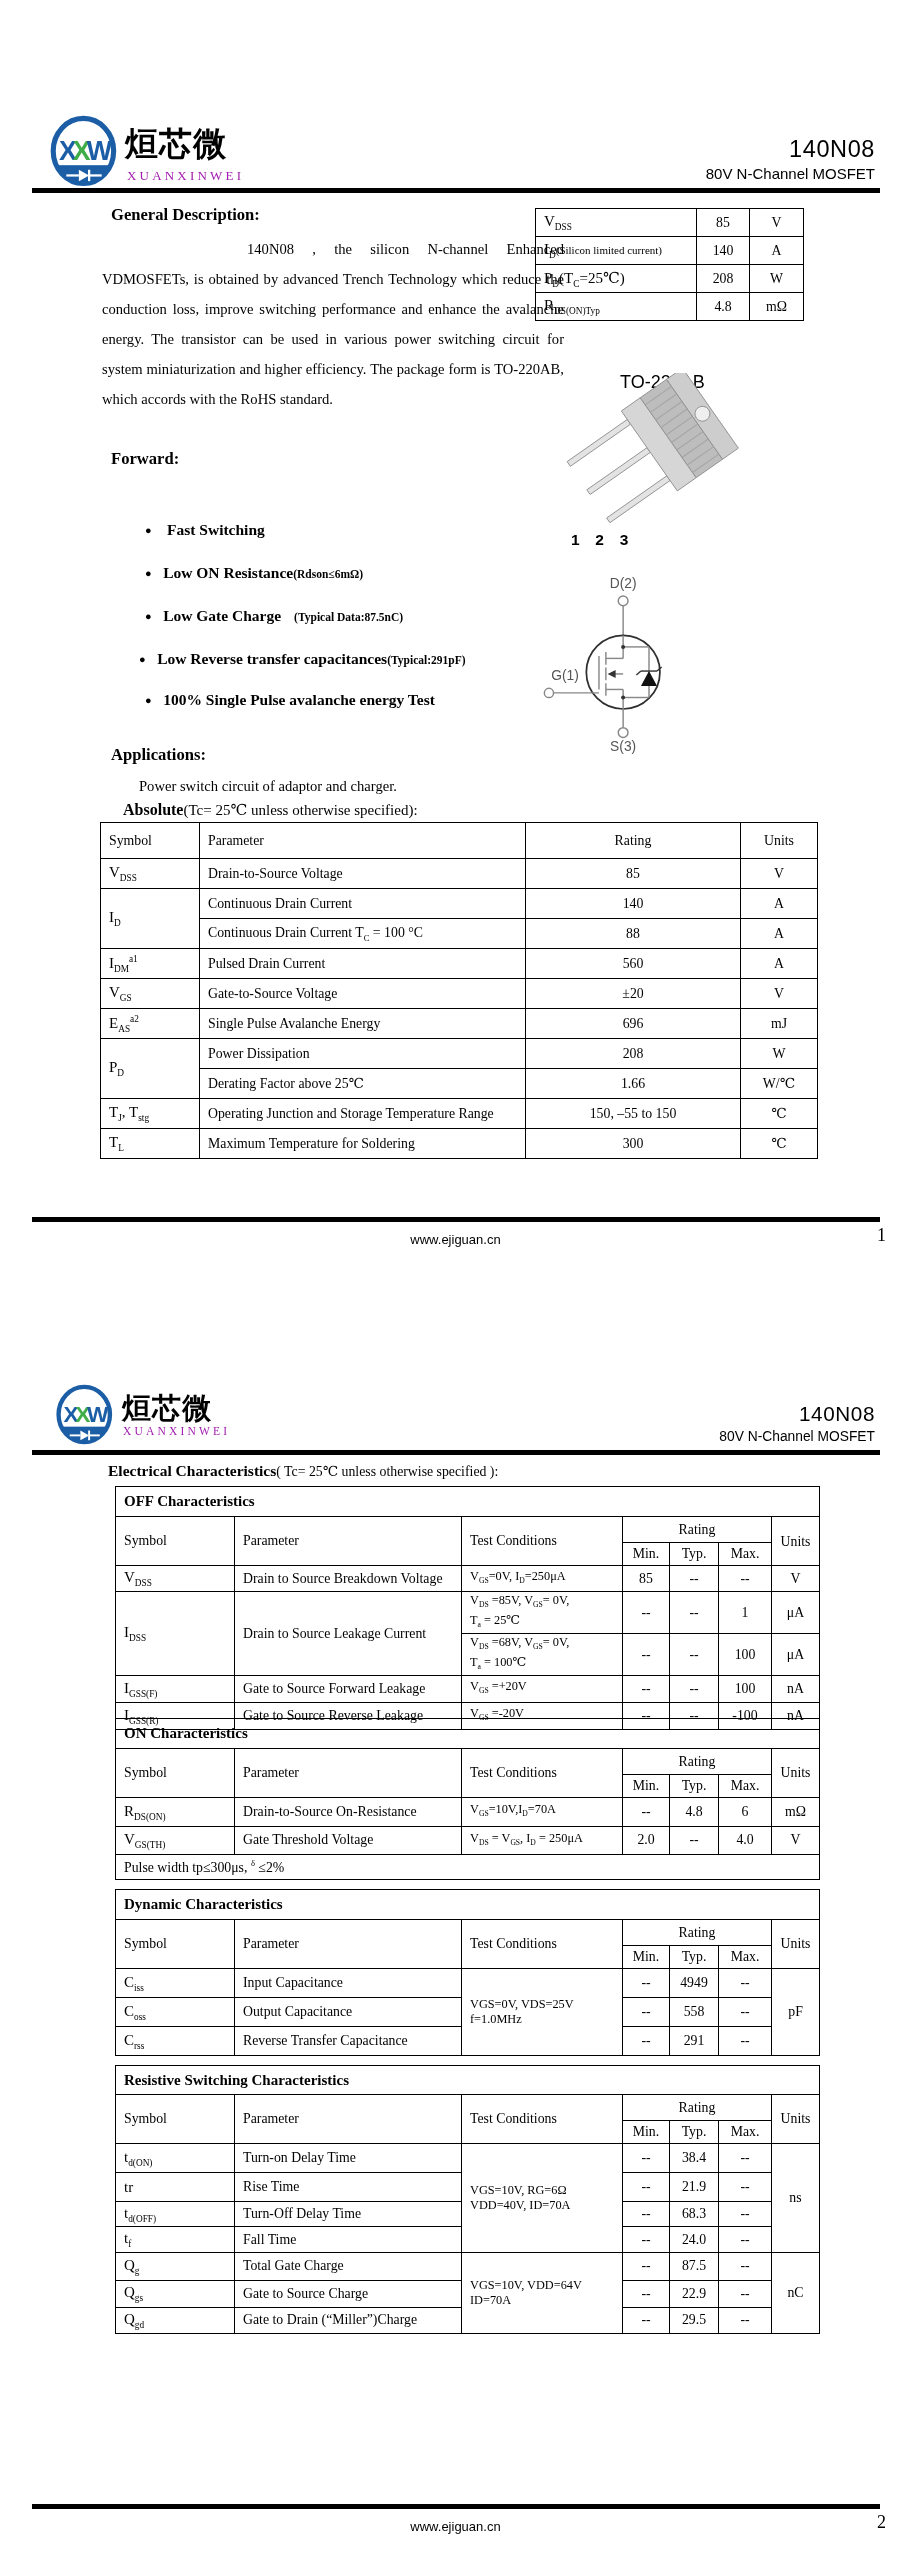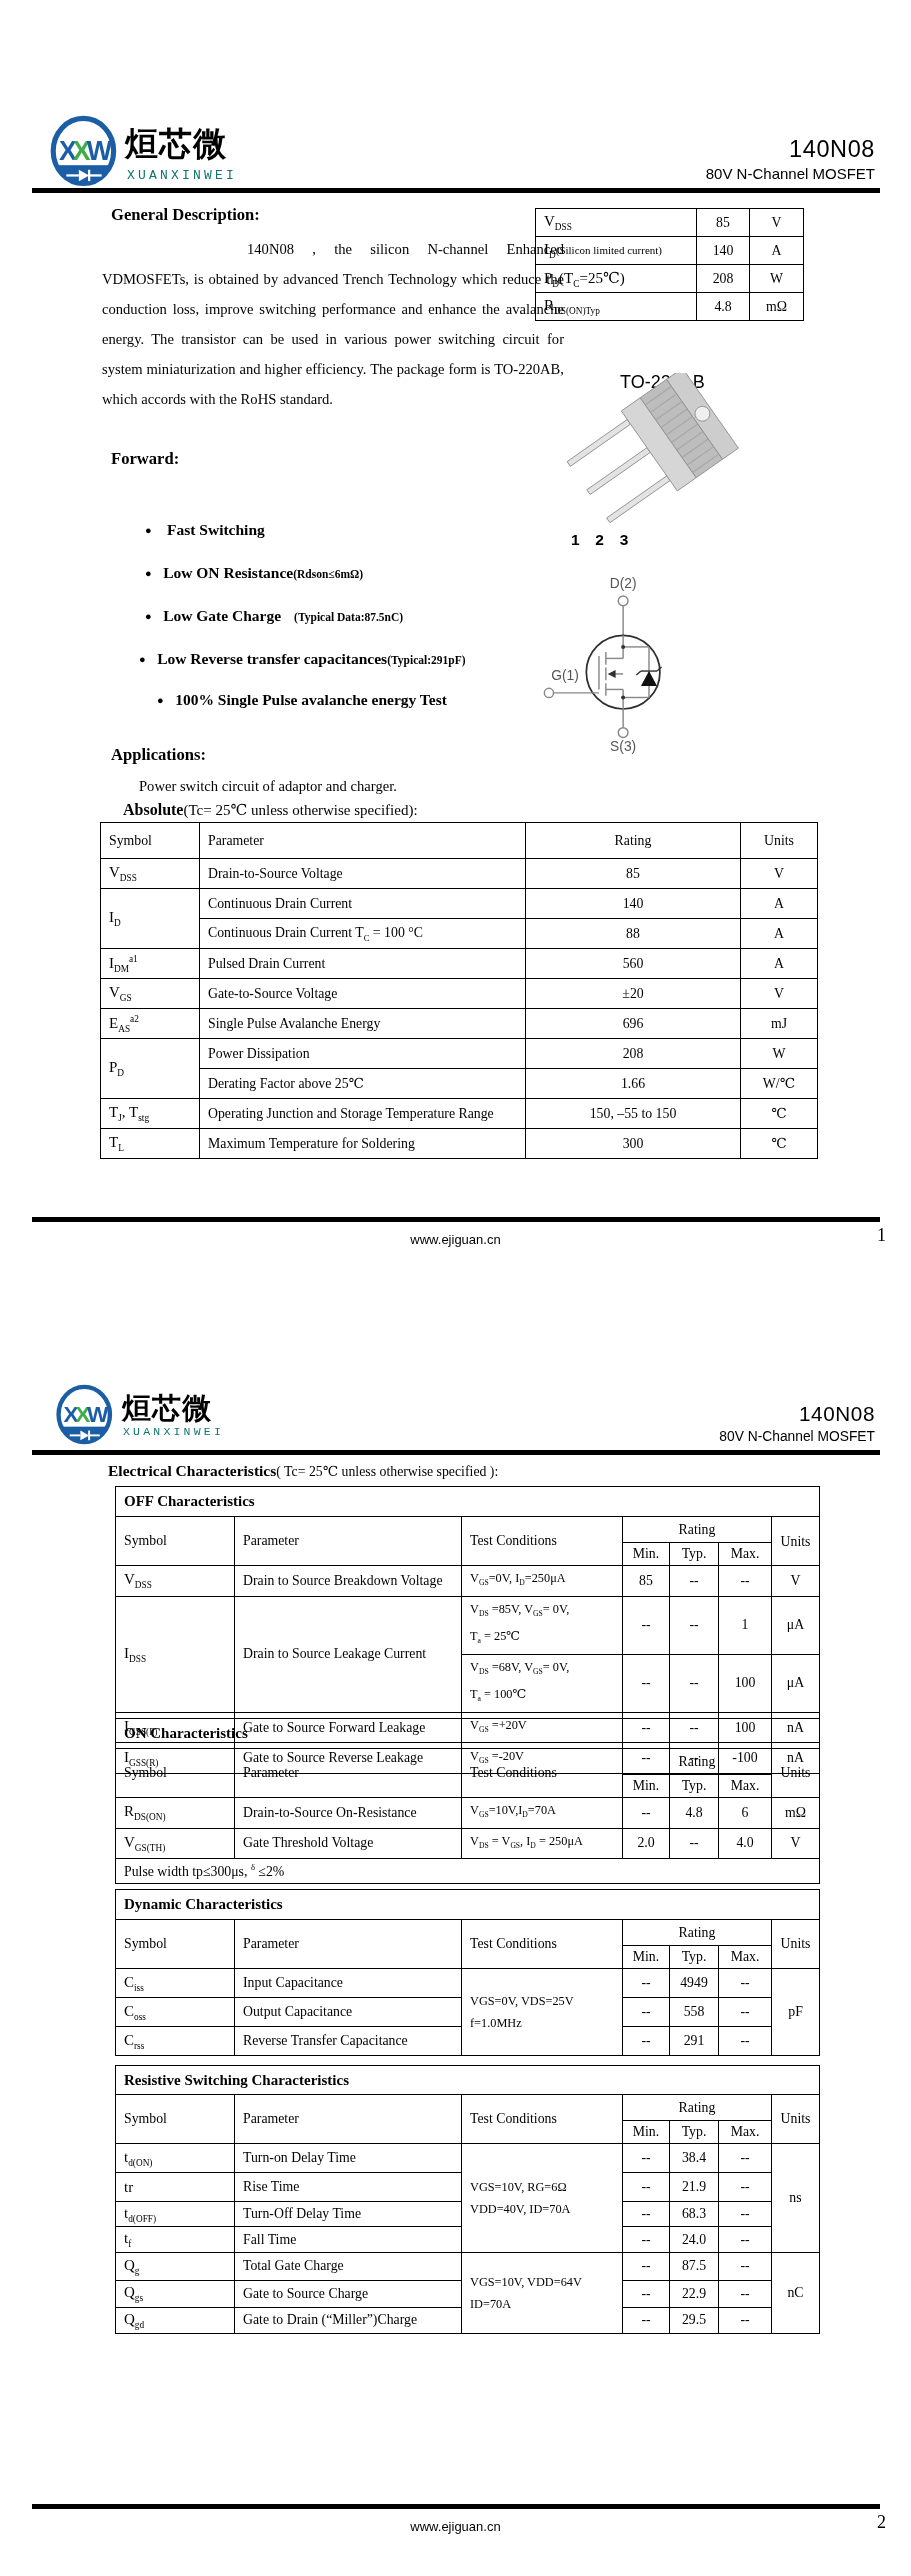--- a/index.html
+++ b/index.html
@@ -13,29 +13,29 @@
   sup{font-size:.62em;}
   .partnum{font-size:23.5px;letter-spacing:0.6px;text-align:right;}
   .subtt{font-size:15px;text-align:right;}
   .sect{font-weight:bold;font-size:16.6px;}
   .gen-par{width:462px;font-size:14.6px;line-height:30px;text-align:justify;text-indent:145px;}
   .feat-item{font-weight:bold;font-size:15.5px;white-space:nowrap;}
   .feat-item .blt{font-size:11px;margin-right:11.5px;vertical-align:1.1px;}
   .feat-item .nt{font-size:11.5px;}
   .logo-cn{font-size:33px;font-weight:bold;line-height:34px;letter-spacing:1.1px;
            font-family:"Liberation Sans","DejaVu Sans",sans-serif;}
-  .logo-en{font-size:13px;letter-spacing:3.2px;color:#0f766e;
-           font-family:Liberation Mono, monospace;}
+  .logo-en{font-size:13px;letter-spacing:3.2px;color:#a21caf;
+           font-family:Liberation Serif, serif;}
   table.dt{border-collapse:collapse;table-layout:fixed;border:1.7px solid #000;}
   table.dt td{border:1.1px solid #000;font-size:13.8px;vertical-align:middle;
               padding:1.1px 3.4px 1.1px 8px;overflow:hidden;}
   table.dt td.tc{text-align:center;padding:1.1px 2.3px;}
   table.dt td.sym{font-size:15px;}
   table.dt td.ttl{font-weight:bold;font-size:15px;}
-  table.dt td.cnd{font-size:12.3px;line-height:22px;}
+  table.dt td.cnd{font-size:12.3px;line-height:15px;}
   table.dt td.hd{font-size:13.8px;}
   table.dt td.brk{word-break:break-all;line-height:15px;}
   .syl{fill:#555;font-size:24px;font-family:"Liberation Sans","DejaVu Sans",sans-serif;}
   .pinlist div{font-size:15.5px;line-height:26px;color:#444;text-align:center;
                font-family:"Liberation Sans","DejaVu Sans",sans-serif;}
   .foot-url{position:absolute;left:0;width:911px;text-align:center;font-size:13px;
             font-family:"Liberation Sans","DejaVu Sans",sans-serif;}
   .foot-pg{position:absolute;font-size:18px;}
 </style>
 </head>
@@ -129,21 +129,21 @@
       </g>
     </g>
   </svg>
   <div class="abs sans" style="left:571px;top:531px;font-size:15.5px;font-weight:bold;letter-spacing:5.7px;">1 2 3</div>
 
   <div class="abs sect" style="left:111px;top:449px;">Forward:</div>
   <div class="abs feat-item" style="left:145px;top:521px;"><span class="blt">●</span> <span>Fast Switching</span></div>
   <div class="abs feat-item" style="left:145px;top:564px;"><span class="blt">●</span><span>Low ON Resistance</span><span class="nt">(Rdson≤6mΩ)</span></div>
   <div class="abs feat-item" style="left:145px;top:607px;"><span class="blt">●</span><span>Low Gate Charge</span><span class="nt" style="margin-left:13px;">(Typical Data:87.5nC)</span></div>
   <div class="abs feat-item" style="left:139px;top:650px;"><span class="blt">●</span><span>Low Reverse transfer capacitances</span><span class="nt">(Typical:291pF)</span></div>
-  <div class="abs feat-item" style="left:157px;top:691px;"><span class="blt">●</span><span>100% Single Pulse avalanche energy Test</span></div>
+  <div class="abs feat-item" style="left:145px;top:691px;"><span class="blt">●</span><span>100% Single Pulse avalanche energy Test</span></div>
 
   <svg class="abs" style="left:534px;top:571px;" width="184" height="184" viewBox="0 0 320 320">
     <text x="155" y="30" text-anchor="middle" class="syl">D(2)</text>
     <circle cx="155" cy="52" r="8.5" fill="#fff" stroke="#888" stroke-width="2.5"></circle>
     <line x1="155" y1="60.5" x2="155" y2="112" stroke="#888" stroke-width="2.5"></line>
     <circle cx="155" cy="176" r="64" fill="none" stroke="#2f2f2f" stroke-width="3"></circle>
     <g stroke="#888" stroke-width="2.5" fill="none">
       <line x1="155" y1="112" x2="155" y2="152"></line>
       <line x1="155" y1="152" x2="125" y2="152"></line>
       <line x1="113" y1="148" x2="113" y2="206"></line>

